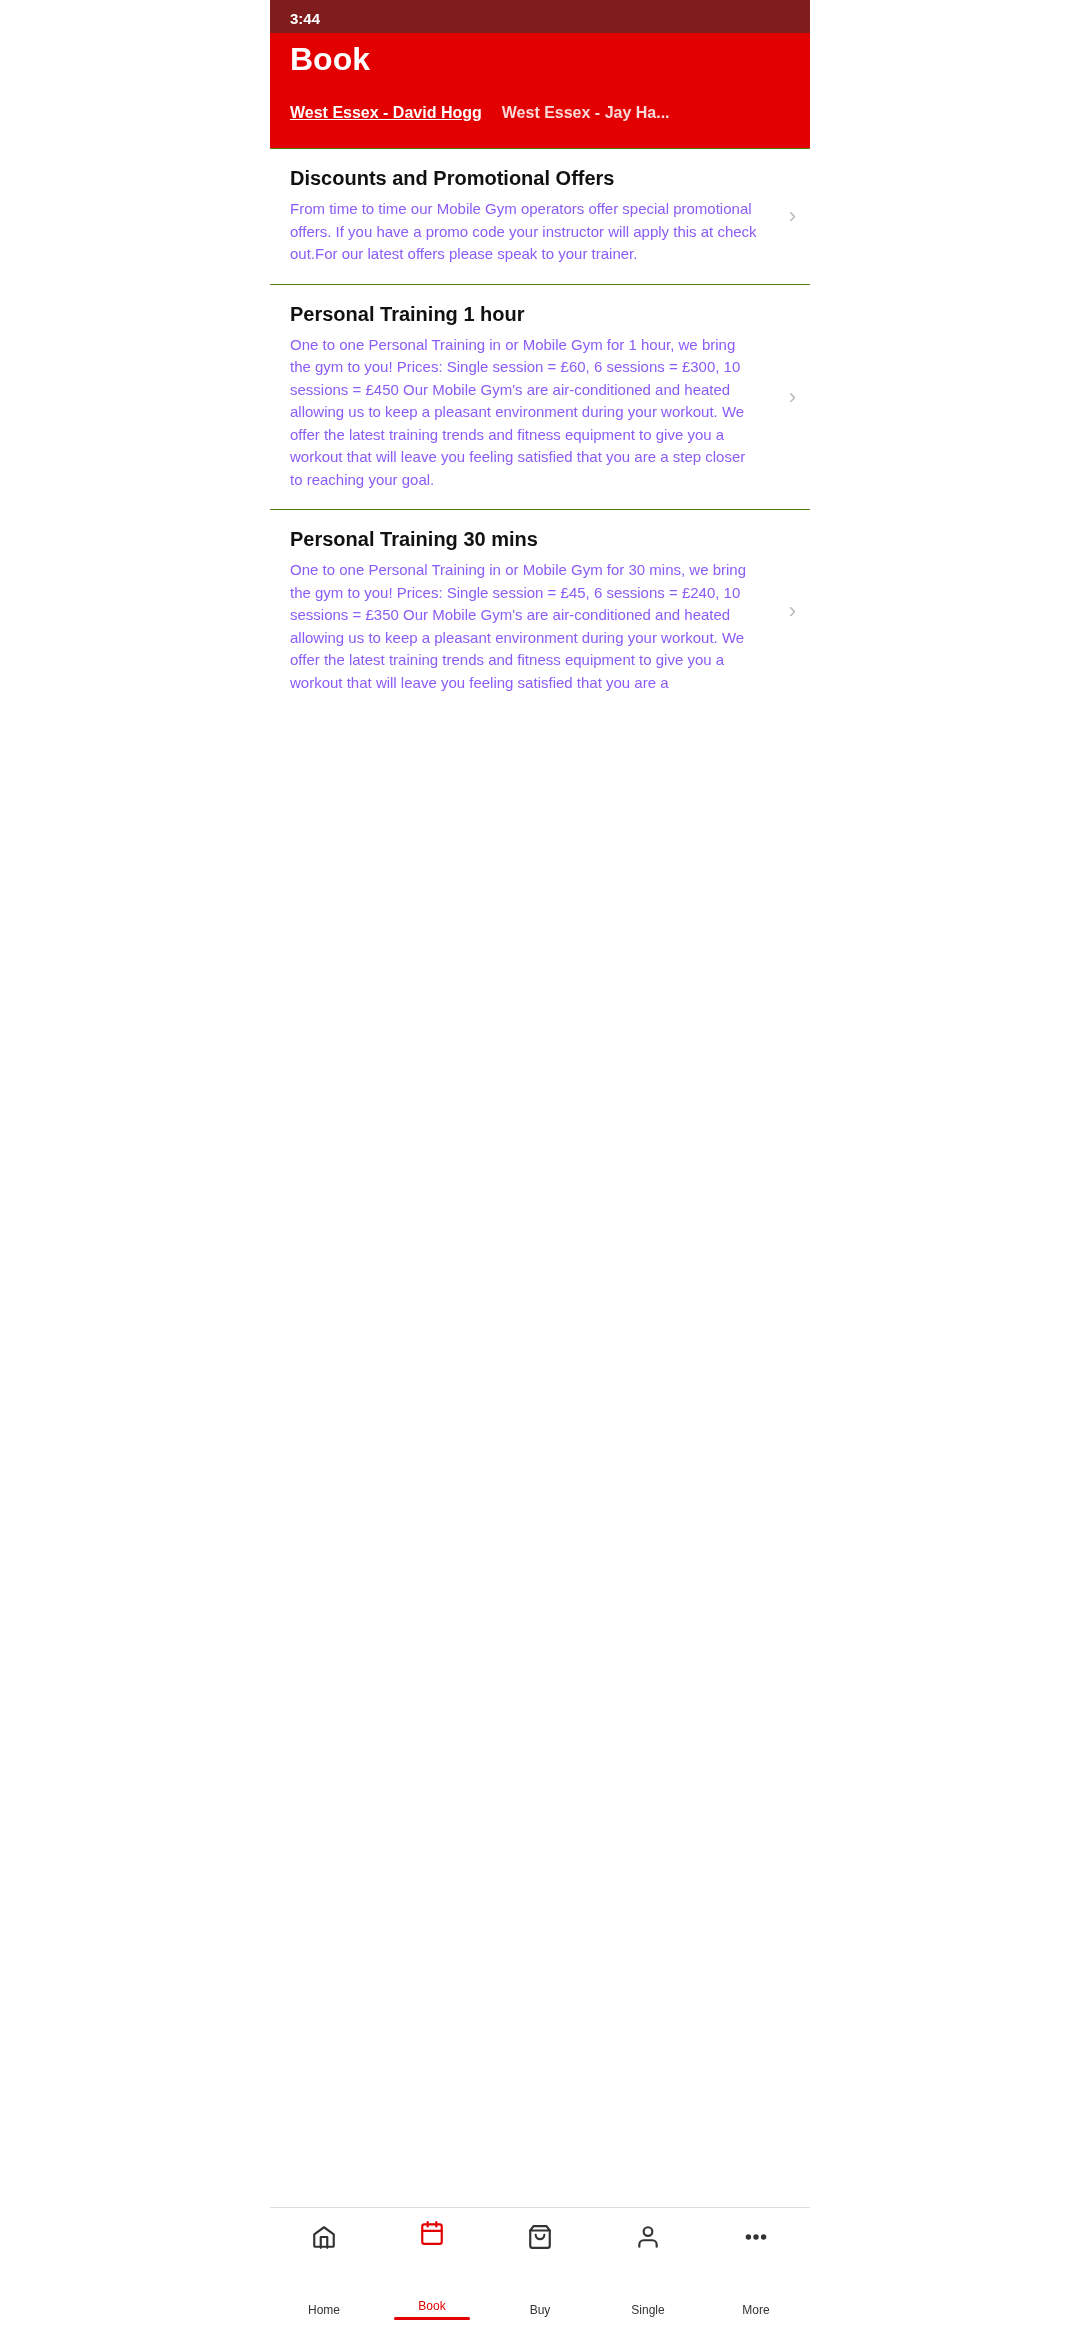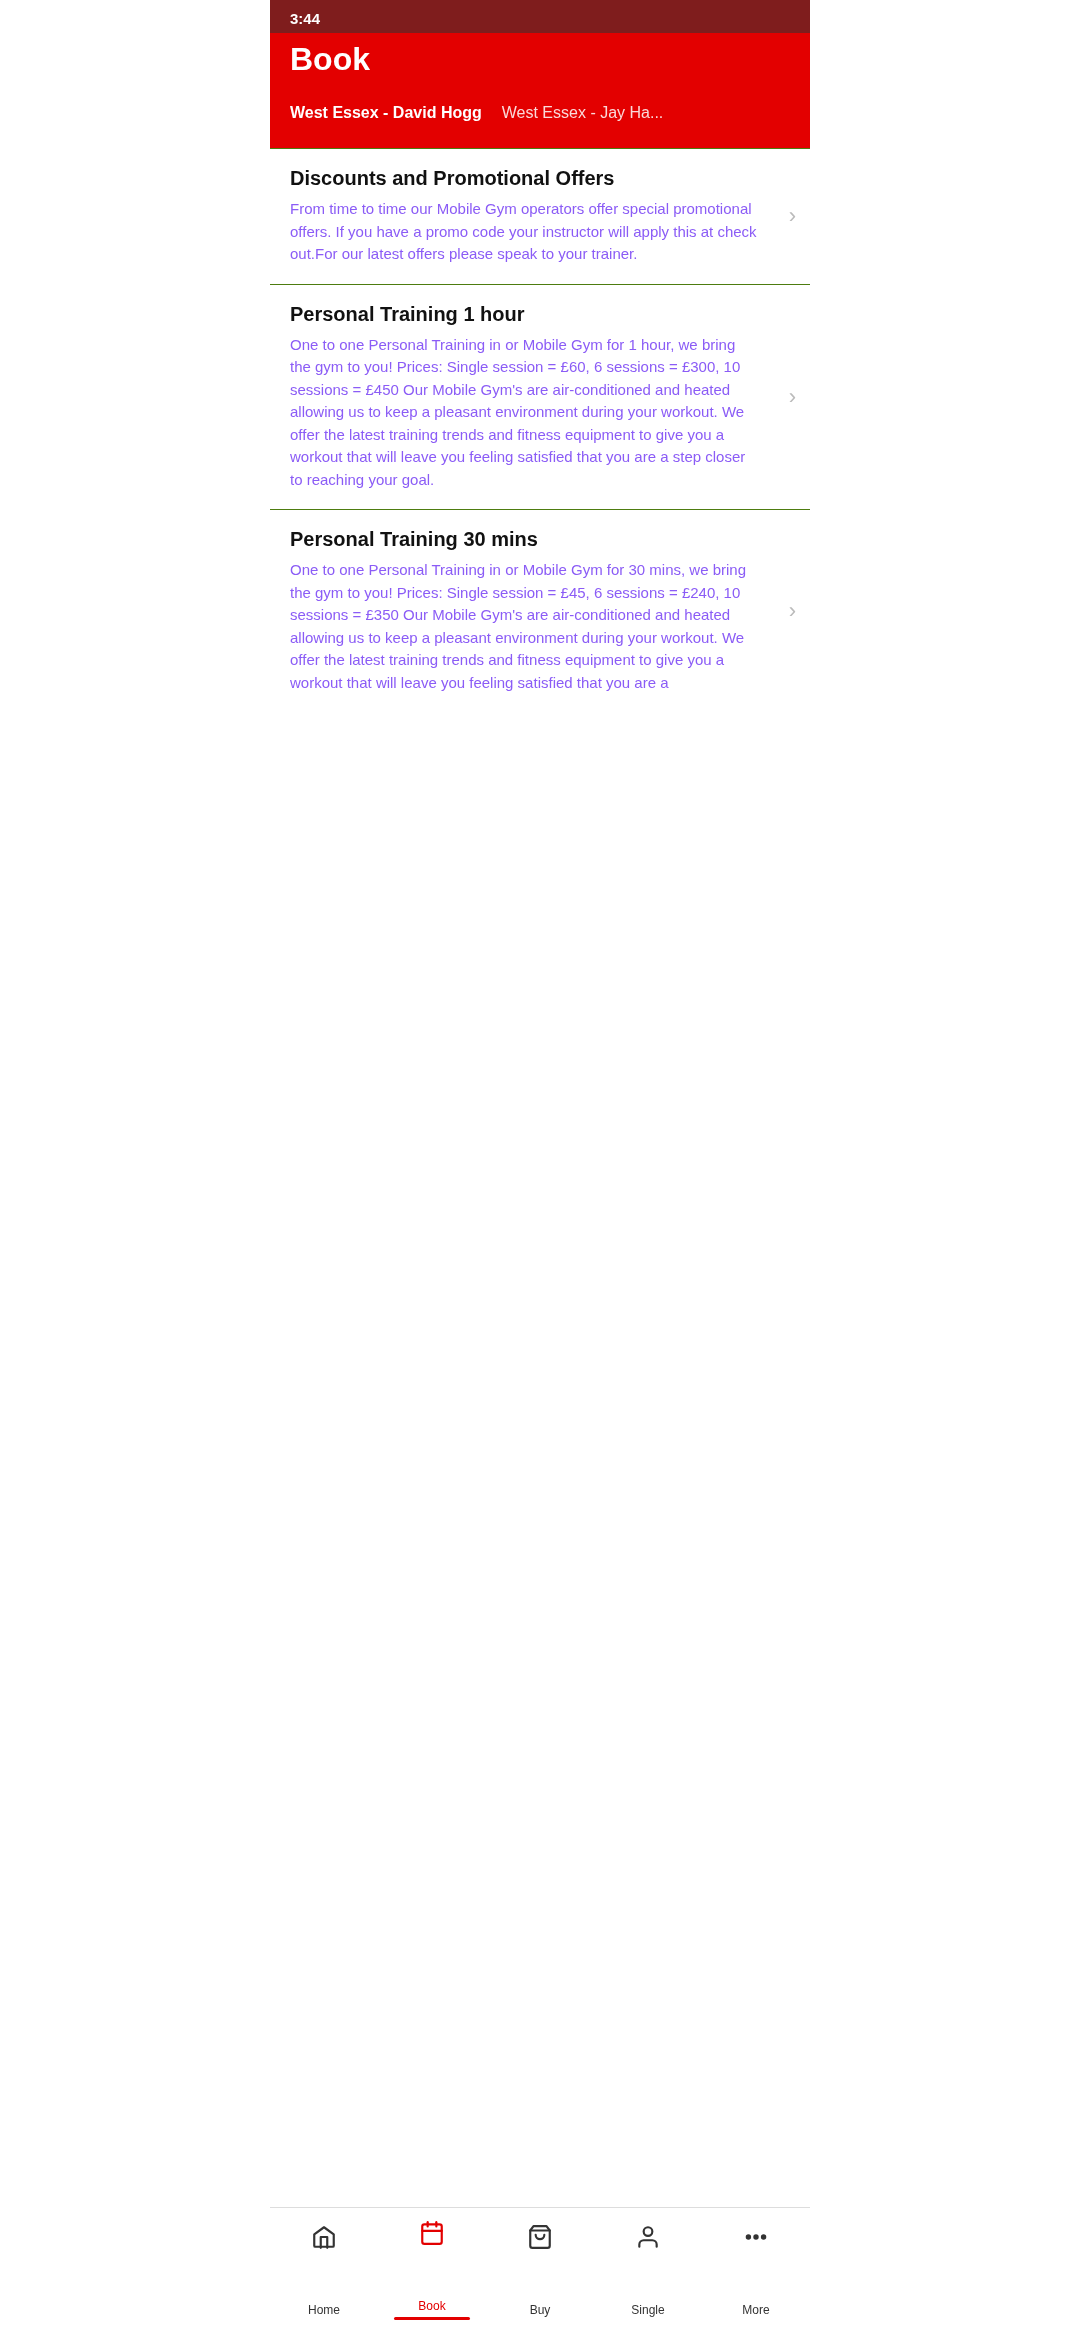--- a/index.html
+++ b/index.html
@@ -46,31 +46,32 @@
       background: #e30000;
       display: flex;
       overflow-x: auto;
       padding-bottom: 0;
       gap: 0;
     }
 
     .tab-item {
       color: white;
       font-size: 16px;
-      font-weight: 400;
+      font-weight: 700;
       padding: 10px 20px 12px 0;
       white-space: nowrap;
       cursor: pointer;
       flex-shrink: 0;
       opacity: 0.85;
     }
 
     .tab-item.active {
       opacity: 1;
       font-weight: 700;
+      text-decoration: underline;
     }
 
     .content {
       background: #fff;
       padding: 0;
     }
 
     .page-heading {
       font-size: 26px;
       font-weight: 700;

